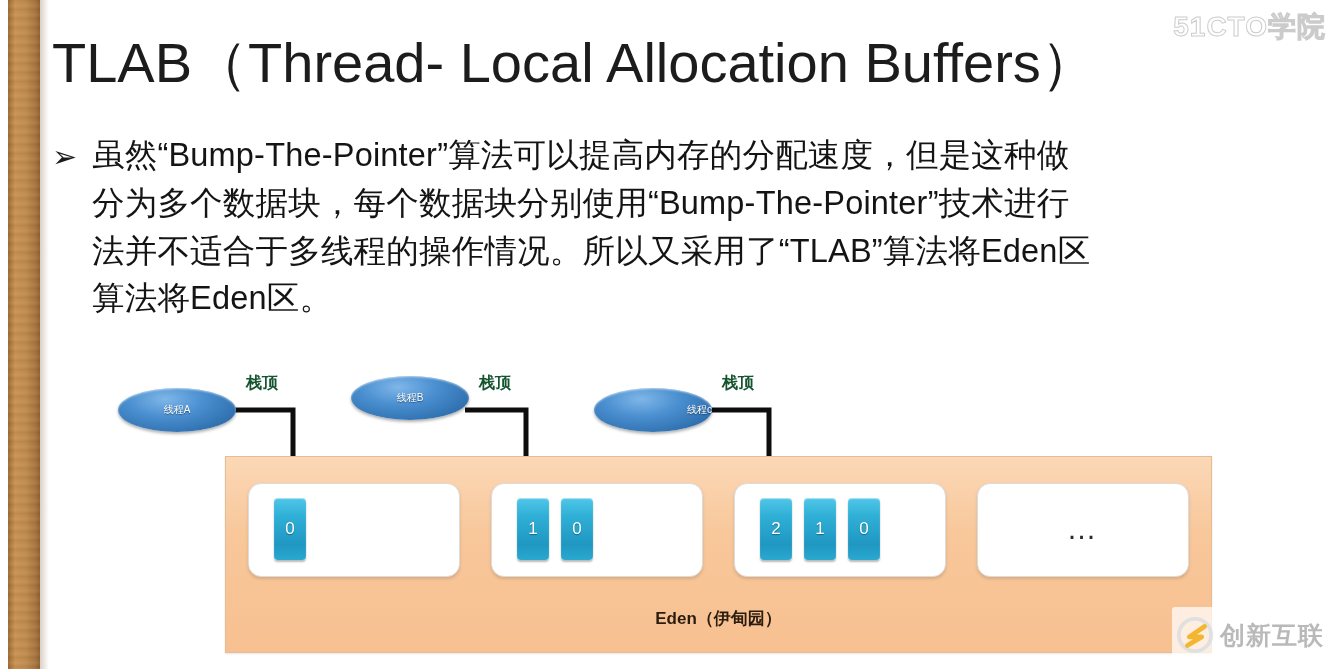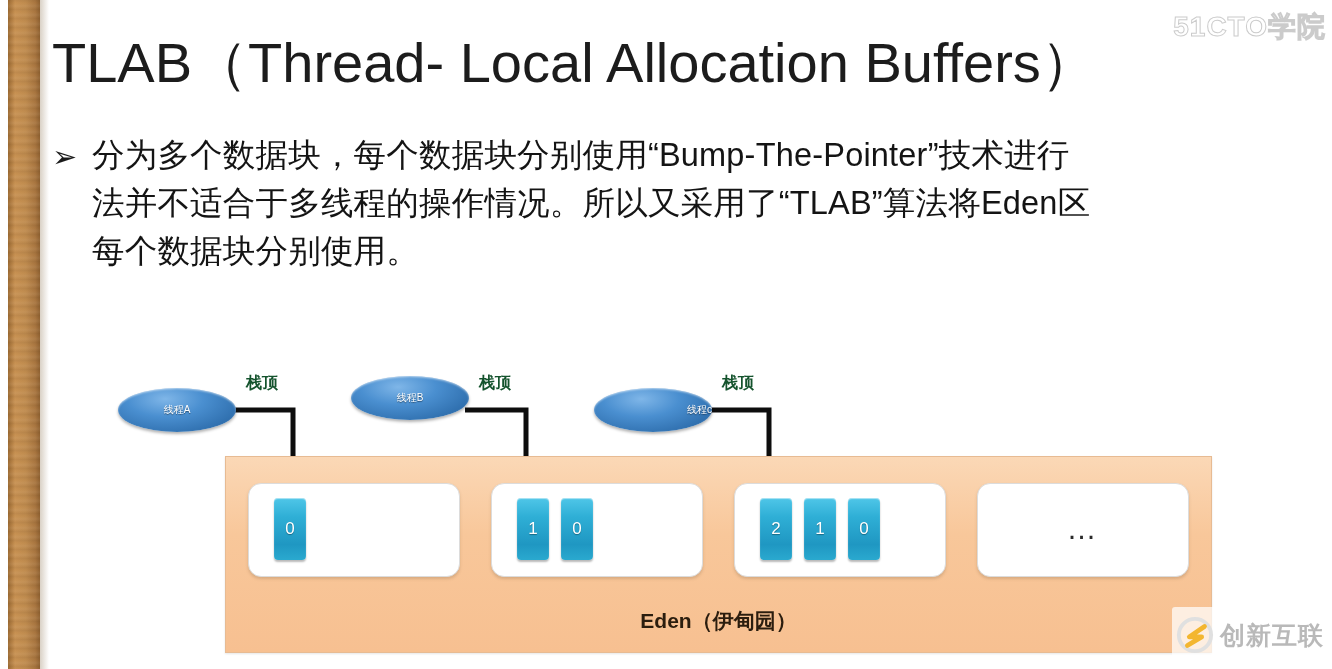--- a/index.html
+++ b/index.html
@@ -143,21 +143,21 @@
     font-size: 30px;
     letter-spacing: 3px;
     color: #2a2a2a;
     line-height: 1;
   }
 
   #eden-caption {
     position: absolute;
     left: 0; right: 0; top: 150px;
     text-align: center;
-    font-size: 21px;
+    font-size: 17px;
     font-weight: bold;
     color: #2b1d0e;
   }
 
   
   #watermark-top {
     position: absolute;
     right: 6px; top: 8px;
     font-size: 28px;
     font-weight: bold;
@@ -196,23 +196,24 @@
 <body>
 
 <div id="left-strip"></div>
 <div id="left-strip-shadow"></div>
 
 <div id="slide-title">TLAB（Thread- Local Allocation Buffers）</div>
 
 <div id="bullet-block">
   <div id="bullet-marker">➢</div>
   <div id="bullet-text">
+    <span class="ln">虽然“Bump-The-Pointer”算法可以提高内存的分配速度，但是这种做</span>
     <span class="ln">分为多个数据块，每个数据块分别使用“Bump-The-Pointer”技术进行</span>
     <span class="ln">法并不适合于多线程的操作情况。所以又采用了“TLAB”算法将Eden区</span>
-    <span class="ln">每个数据块分别使用。</span>
+    <span class="ln">算法将Eden区。</span>
   </div>
 </div>
 
 <div id="diagram">
 
   <svg id="diagram-svg" width="1332" height="309" viewBox="0 0 1332 309">
     <defs>
       <marker id="arrowhead" markerWidth="9" markerHeight="9" refX="1.2" refY="4.5" orient="auto" markerUnits="strokeWidth">
         <path d="M0,0 L9,4.5 L0,9 z" fill="#0d0d0d"></path>
       </marker>

